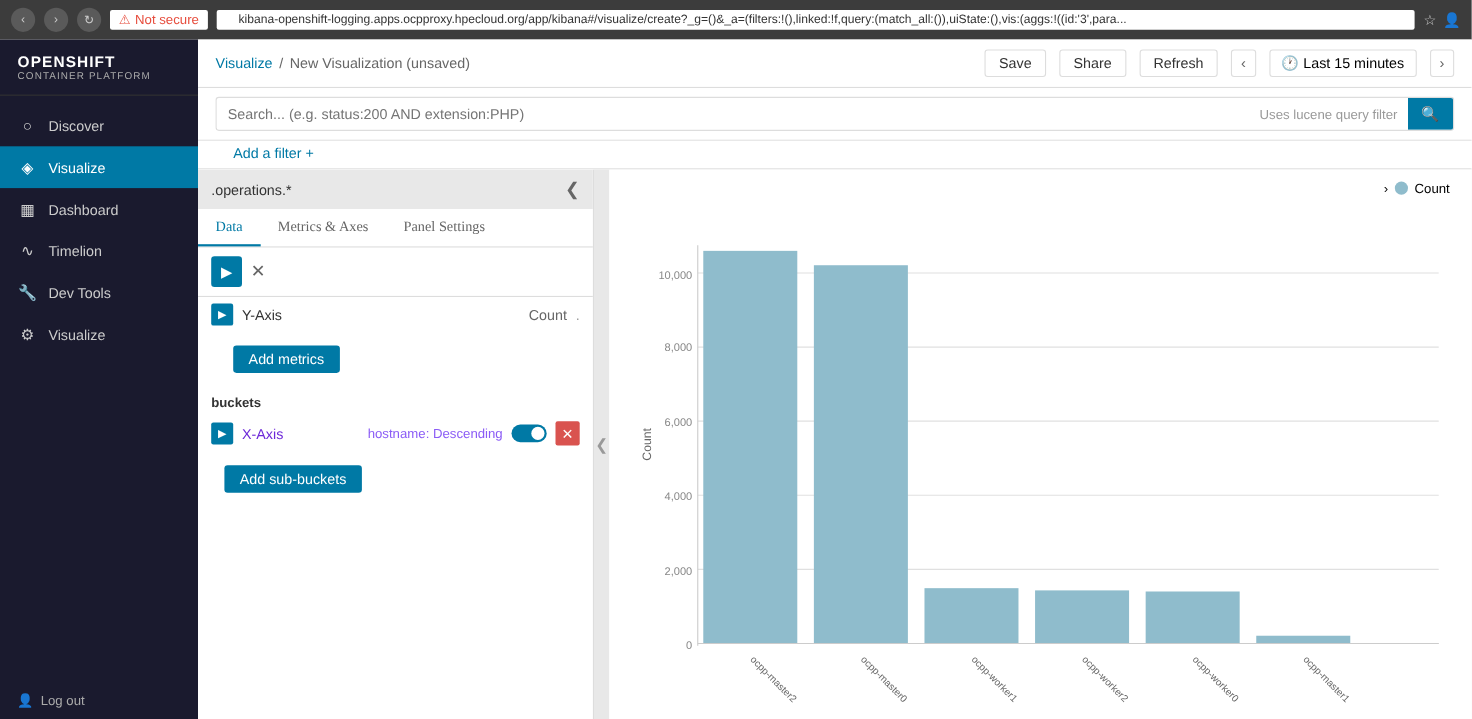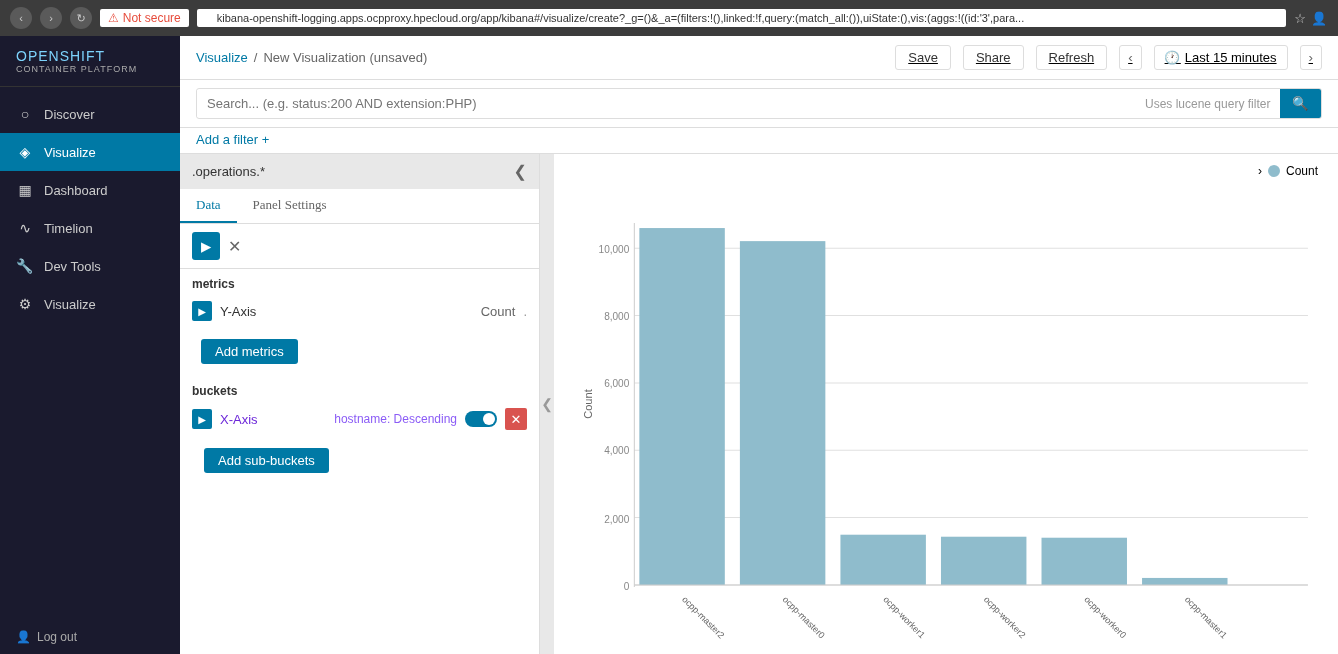--- a/index.html
+++ b/index.html
@@ -29,39 +29,39 @@
     
     .app-container { display: flex; height: calc(654px - 36px); }
 
     
     .sidebar {
       width: 180px; background: #1a1a2e; flex-shrink: 0; display: flex; flex-direction: column;
     }
     .sidebar-logo {
       padding: 12px 16px; border-bottom: 1px solid #333;
     }
-    .logo-text { color: #7dd3fc; font-size: 14px; font-weight: 400; letter-spacing: 1px; }
+    .logo-text { color: #ffffff; font-size: 14px; font-weight: 700; letter-spacing: 1px; }
     .logo-sub { color: #aaa; font-size: 9px; letter-spacing: 1px; }
     .sidebar-nav { flex: 1; padding: 8px 0; }
     .nav-item {
       display: flex; align-items: center; gap: 10px; padding: 10px 16px; color: #ccc; cursor: pointer; font-size: 13px;
     }
     .nav-item.active { background: #0079a5; color: #fff; }
     .nav-icon { width: 18px; height: 18px; display: flex; align-items: center; justify-content: center; font-size: 14px; }
 
     
     .main-content { flex: 1; display: flex; flex-direction: column; overflow: hidden; background: #fff; }
 
     
     .top-header {
       background: #fff; border-bottom: 1px solid #ddd; padding: 0 16px; height: 44px; display: flex; align-items: center; justify-content: space-between;
     }
     .breadcrumb { display: flex; align-items: center; gap: 6px; font-size: 13px; color: #666; }
     .breadcrumb a { color: #0079a5; text-decoration: none; }
-    .header-actions { display: flex; align-items: center; gap: 12px; text-decoration: underline; }
+    .header-actions { display: flex; align-items: center; gap: 12px; }
     .header-btn {
       padding: 4px 12px; border: 1px solid #ddd; background: #fff; border-radius: 3px; cursor: pointer; font-size: 13px; color: #333;
     }
     .time-picker {
       display: flex; align-items: center; gap: 4px; padding: 4px 10px; border: 1px solid #ddd; border-radius: 3px; background: #fff; cursor: pointer; font-size: 13px;
     }
     .nav-arrow { padding: 4px 8px; border: 1px solid #ddd; background: #fff; border-radius: 3px; cursor: pointer; color: #666; }
 
     
     .search-bar {
@@ -97,21 +97,21 @@
     }
     .close-btn-sm { background: none; border: none; cursor: pointer; color: #666; font-size: 16px; }
 
     .section-title { padding: 8px 12px 4px; font-size: 12px; font-weight: 600; color: #333; }
     .metric-item { padding: 6px 12px; display: flex; align-items: center; gap: 8px; }
     .metric-arrow { width: 20px; height: 20px; background: #0079a5; border: none; border-radius: 2px; cursor: pointer; display: flex; align-items: center; justify-content: center; color: #fff; font-size: 10px; }
     .metric-label { color: #333; font-size: 13px; flex: 1; }
     .metric-value { color: #666; font-size: 13px; }
     .metric-dot { color: #999; }
     .add-metrics-btn {
-      margin: 8px 9px; padding: 5px 14px; background: #0079a5; color: #fff; border: none; border-radius: 3px; cursor: pointer; font-size: 13px;
+      margin: 8px 20px; padding: 5px 14px; background: #0079a5; color: #fff; border: none; border-radius: 3px; cursor: pointer; font-size: 13px;
     }
     .bucket-item { padding: 6px 12px; display: flex; align-items: center; gap: 8px; }
     .bucket-label { color: #6d28d9; font-size: 13px; flex: 1; }
     .bucket-desc { color: #8b5cf6; font-size: 12px; }
     .toggle-switch {
       width: 32px; height: 16px; background: #ccc; border-radius: 8px; cursor: pointer; position: relative;
     }
     .toggle-switch.on { background: #0079a5; }
     .toggle-knob { width: 12px; height: 12px; background: #fff; border-radius: 50%; position: absolute; top: 2px; left: 2px; }
     .toggle-switch.on .toggle-knob { left: 18px; }
@@ -209,42 +209,42 @@
       </div>
     </div>
 
     <div class="search-bar">
       <div class="search-input-wrap">
         <input class="search-input" type="text" placeholder="Search... (e.g. status:200 AND extension:PHP)" style="">
         <span class="search-hint">Uses lucene query filter</span>
         <button class="search-btn">🔍</button>
       </div>
     </div>
-    <div style="padding: 4px 16px 6px; background: #fff; border-bottom: 1px solid #ddd;">
+    <div style="padding: 4px 32px 6px; background: #fff; border-bottom: 1px solid #ddd;">
       <span class="add-filter">Add a filter +</span>
     </div>
 
     <div class="content-area">
 
       <div class="left-panel">
         <div class="panel-index">
           <span>.operations.*</span>
           <span class="panel-collapse-btn">❮</span>
         </div>
         <div class="panel-tabs">
           <div class="panel-tab active">Data</div>
+          <div class="panel-tab">Metrics &amp; Axes</div>
           <div class="panel-tab">Panel Settings</div>
         </div>
         <div class="panel-controls">
           <button class="run-btn">
             <span>▶</span>
           </button>
           <button class="close-btn-sm">✕</button>
         </div>
-        <div class="section-title">metrics</div>
         <div class="metric-item">
           <button class="metric-arrow">▶</button>
           <span class="metric-label">Y-Axis</span>
           <span class="metric-value">Count</span>
           <span class="metric-dot">.</span>
         </div>
         <div style="padding: 4px 12px;">
           <button class="add-metrics-btn">Add metrics</button>
         </div>
         <div class="section-title">buckets</div>

